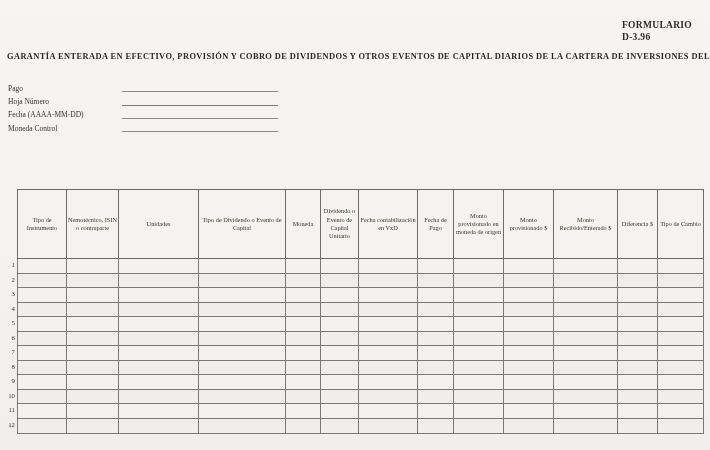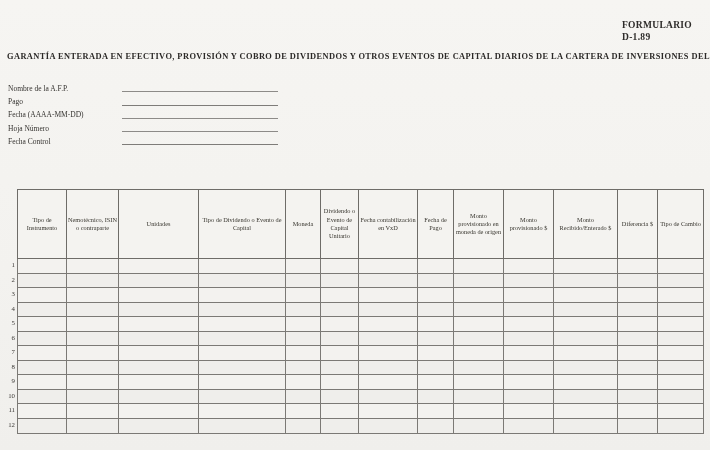--- a/index.html
+++ b/index.html
@@ -60,44 +60,40 @@
     background: #f3f2ef;
   }
   table.grid tbody tr:nth-child(even) td { background: #efeeeb; }
   table.grid tbody tr { height: 14.55px; }
 </style>
 </head>
 <body>
 
 <div class="form-code">
   <div>FORMULARIO</div>
-  <div>D-1.89</div>
+  <div>D-3.96</div>
 </div>
 
 <div class="form-title">GARANTÍA ENTERADA EN EFECTIVO, PROVISIÓN Y COBRO DE DIVIDENDOS Y OTROS EVENTOS DE CAPITAL DIARIOS DE LA CARTERA DE INVERSIONES DEL FONDO</div>
 
 <div class="fields">
   <div class="field-row">
-    <span class="field-label">Nombre de la A.F.P.</span>
+    <span class="field-label">Pago</span>
     <span class="field-line"></span>
   </div>
   <div class="field-row">
-    <span class="field-label">Pago</span>
+    <span class="field-label">Hoja Número</span>
     <span class="field-line"></span>
   </div>
   <div class="field-row">
     <span class="field-label">Fecha (AAAA-MM-DD)</span>
     <span class="field-line"></span>
   </div>
   <div class="field-row">
-    <span class="field-label">Hoja Número</span>
-    <span class="field-line"></span>
-  </div>
-  <div class="field-row">
-    <span class="field-label">Fecha Control</span>
+    <span class="field-label">Moneda Control</span>
     <span class="field-line"></span>
   </div>
 </div>
 
 <div class="table-area">
   <div class="row-numbers" id="row-numbers">
       <div class="row-num">1</div>
       <div class="row-num">2</div>
       <div class="row-num">3</div>
       <div class="row-num">4</div>

